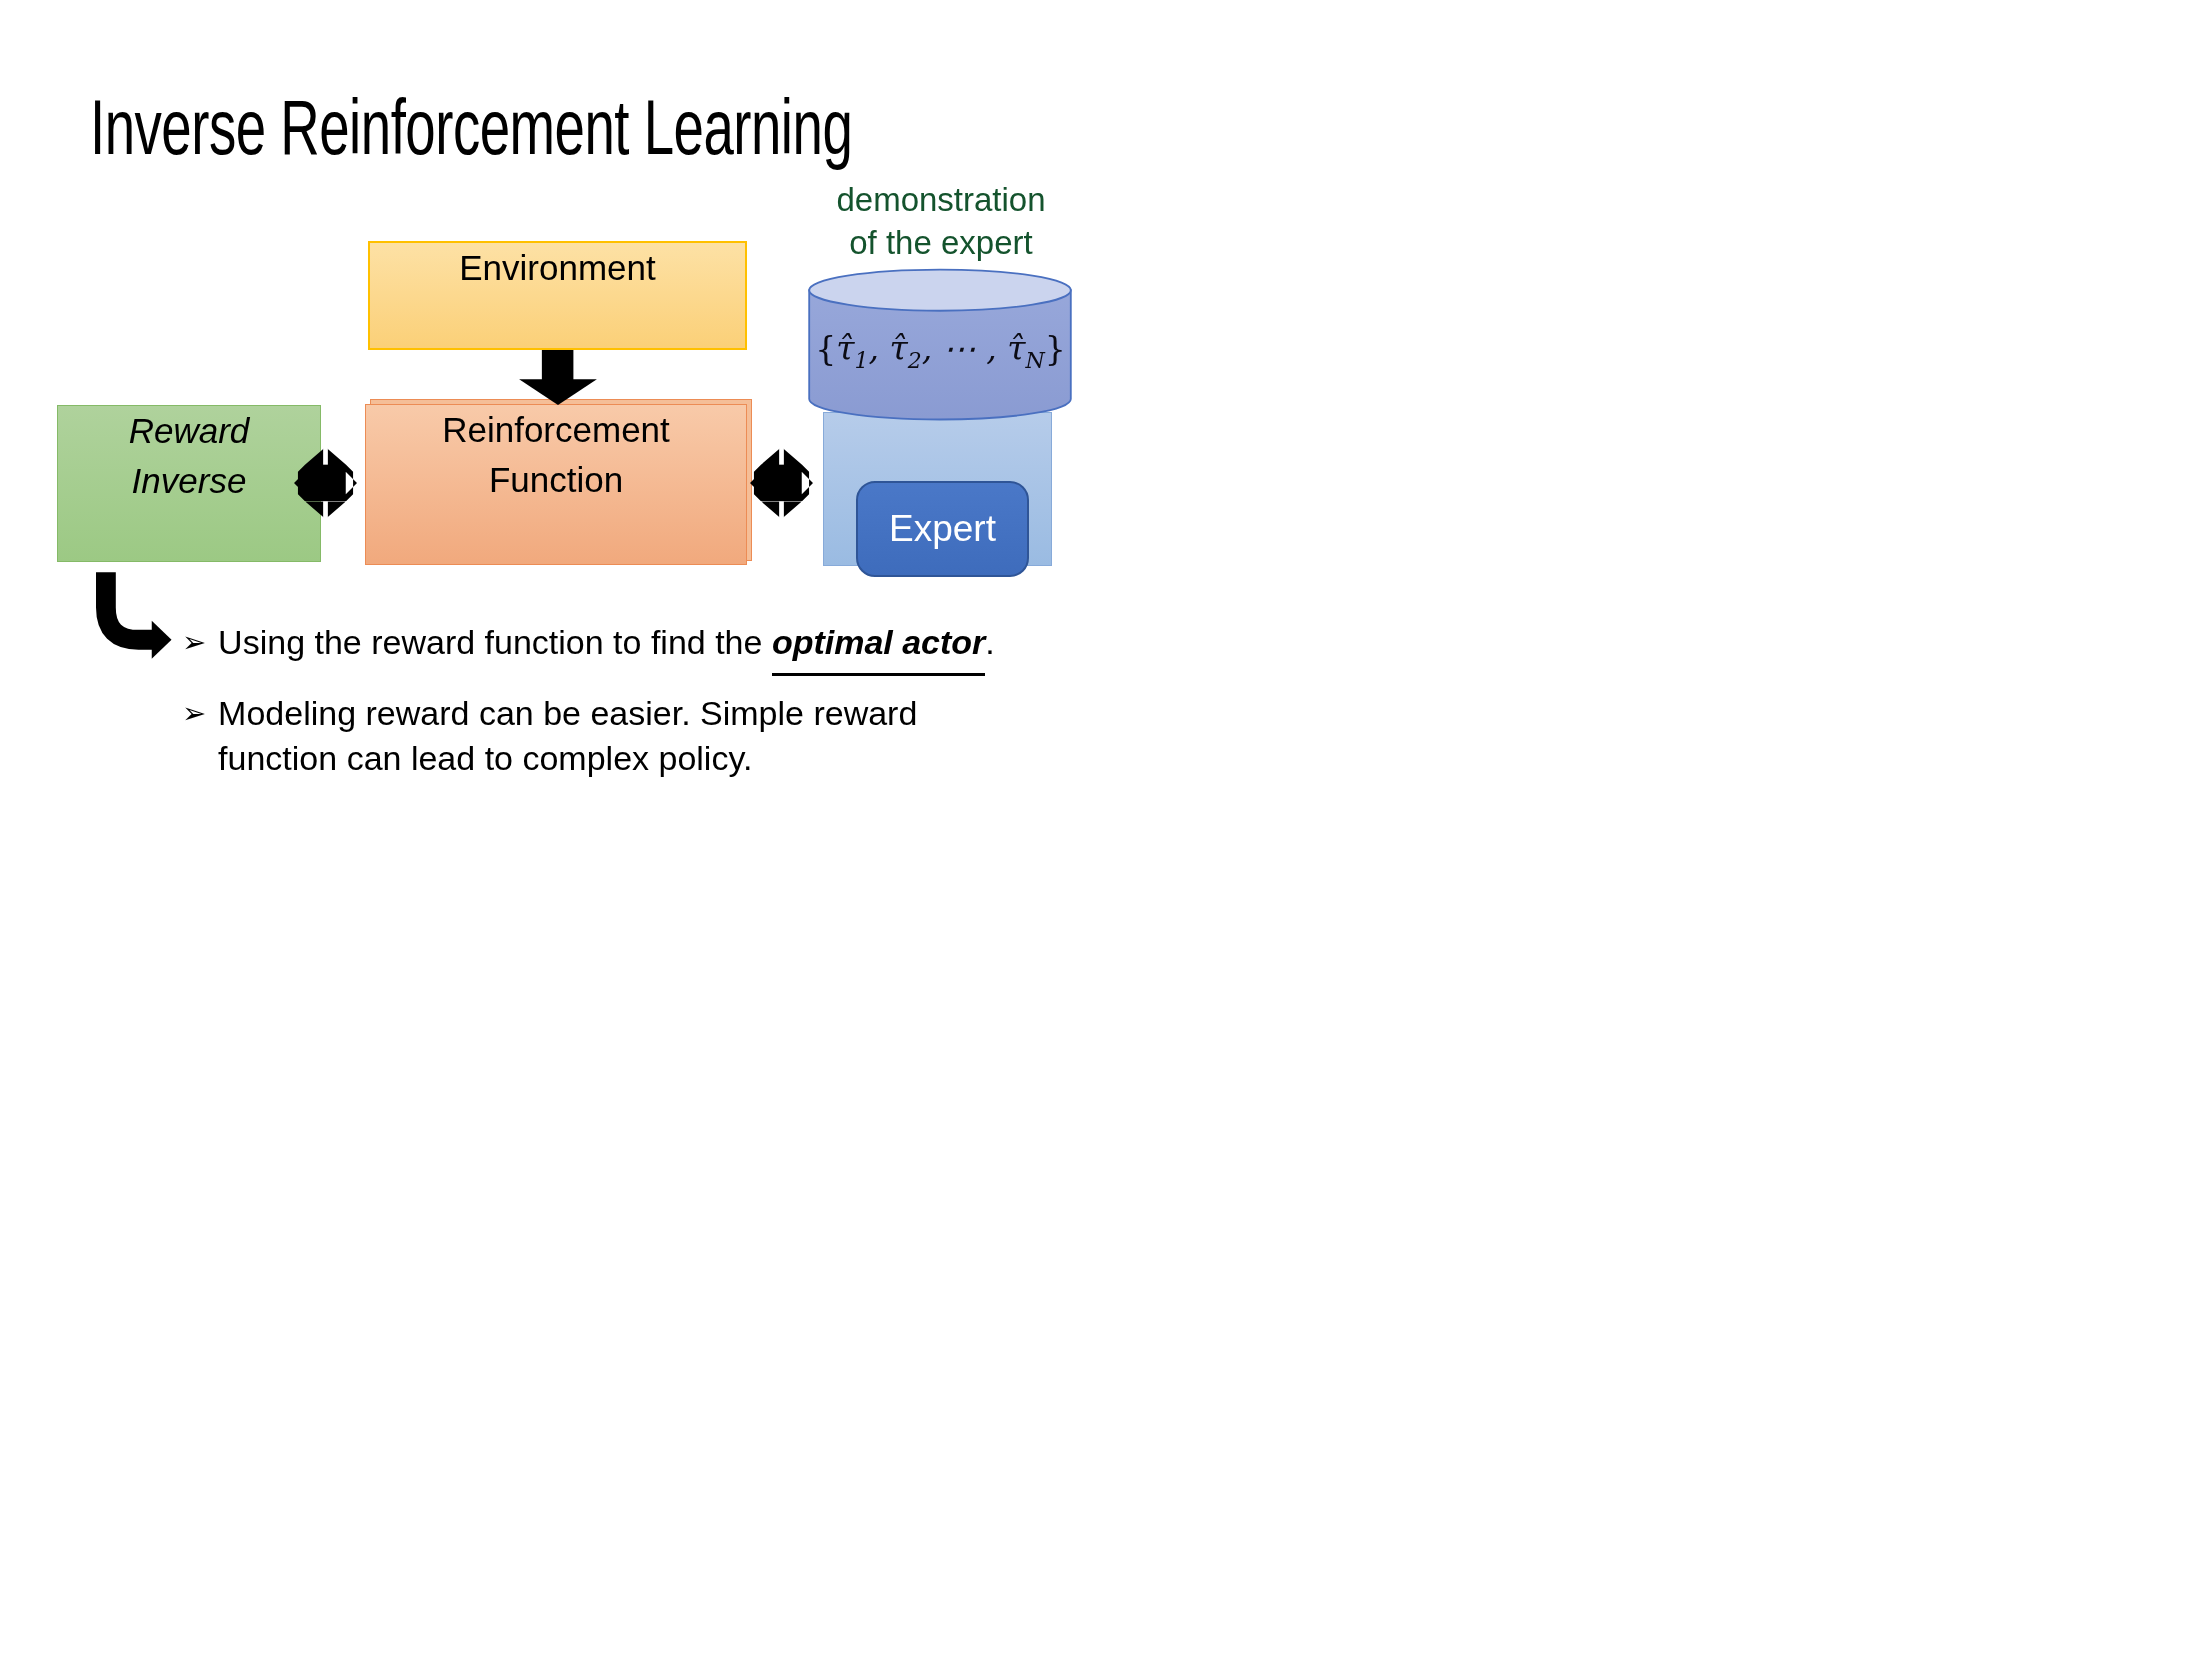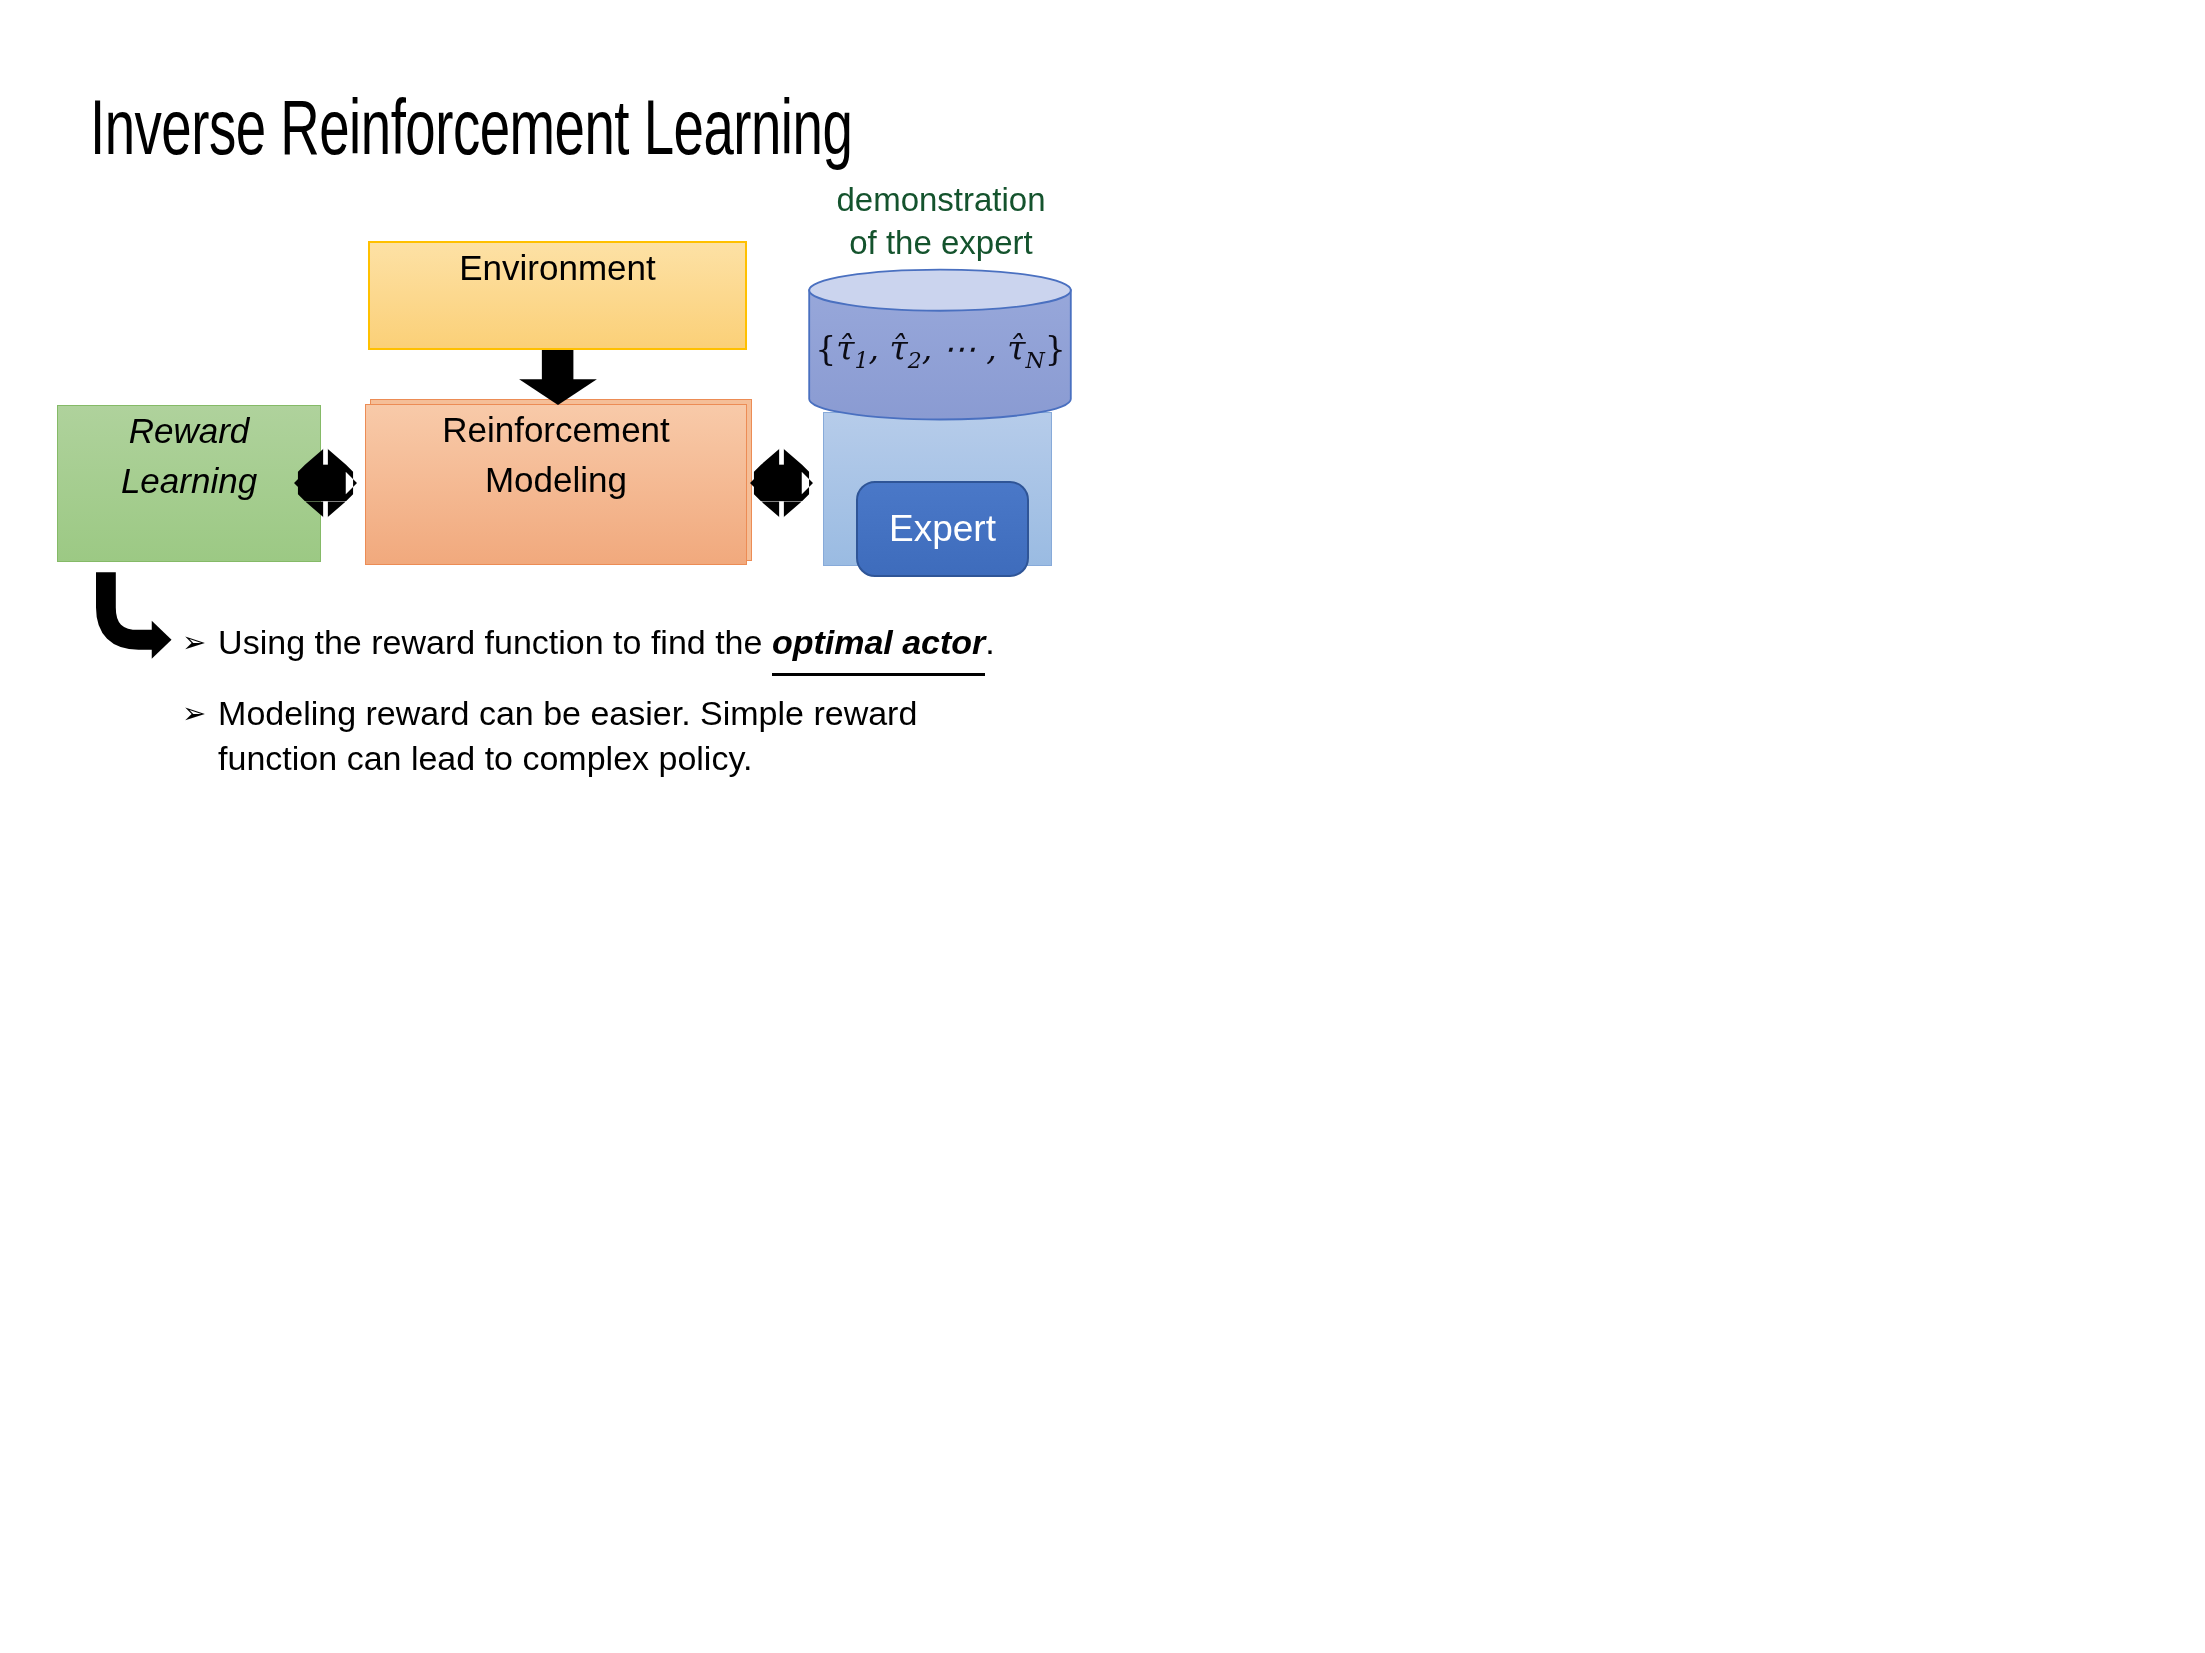--- a/index.html
+++ b/index.html
@@ -90,26 +90,26 @@
   </div>
 
   <svg class="arrow" style="left:519px;top:350px" width="78" height="55" viewBox="0 0 106 75">
     <rect x="31" y="0" width="43" height="42" fill="#000"></rect>
     <polygon points="0,40 106,40 53,75" fill="#000"></polygon>
   </svg>
 
   <div class="rl-back"></div>
   <div class="box rl-box">
     <span class="line">Reinforcement</span>
-    <span class="line">Modeling</span>
+    <span class="line">Function</span>
   </div>
 
   <div class="box reward-box">
     <span class="line">Reward</span>
-    <span class="line">Learning</span>
+    <span class="line">Inverse</span>
   </div>
 
   <svg class="arrow" style="left:291px;top:447px" width="69" height="72" viewBox="0 0 560 640">
     <path fill="#000" d="M35,220 L100,155 L460,155 L525,220 L525,420 L460,485 L100,485 L35,420 Z
                          M0,320 L100,220 L100,420 Z
                          M560,320 L460,220 L460,420 Z
                          M95,160 L280,0 L465,160 Z
                          M95,480 L280,640 L465,480 Z"></path>
     <rect x="259" y="0" width="42" height="157" fill="#fff"></rect>
     <rect x="259" y="483" width="42" height="157" fill="#fff"></rect>

